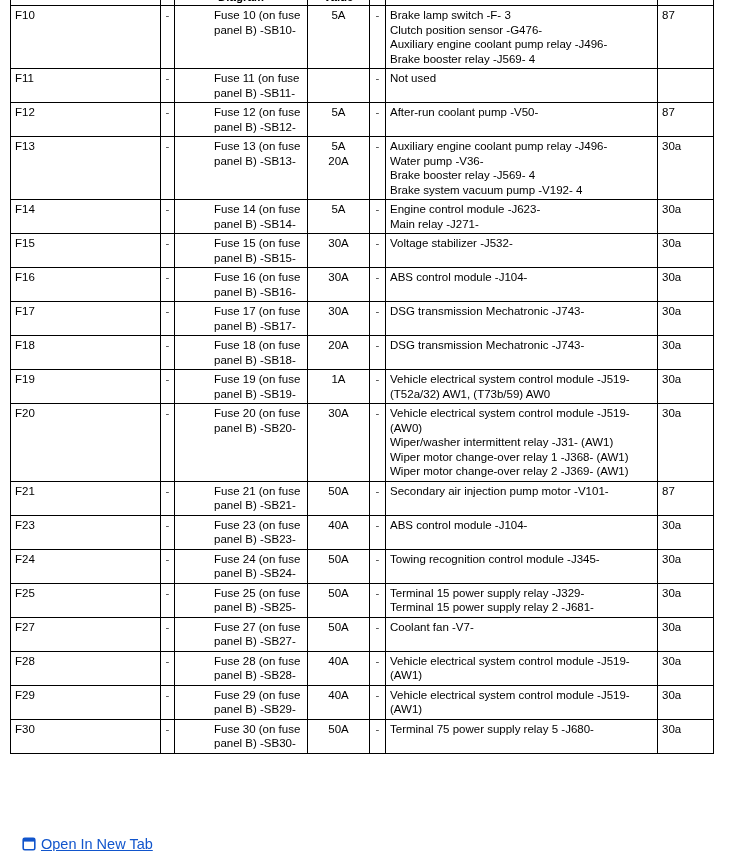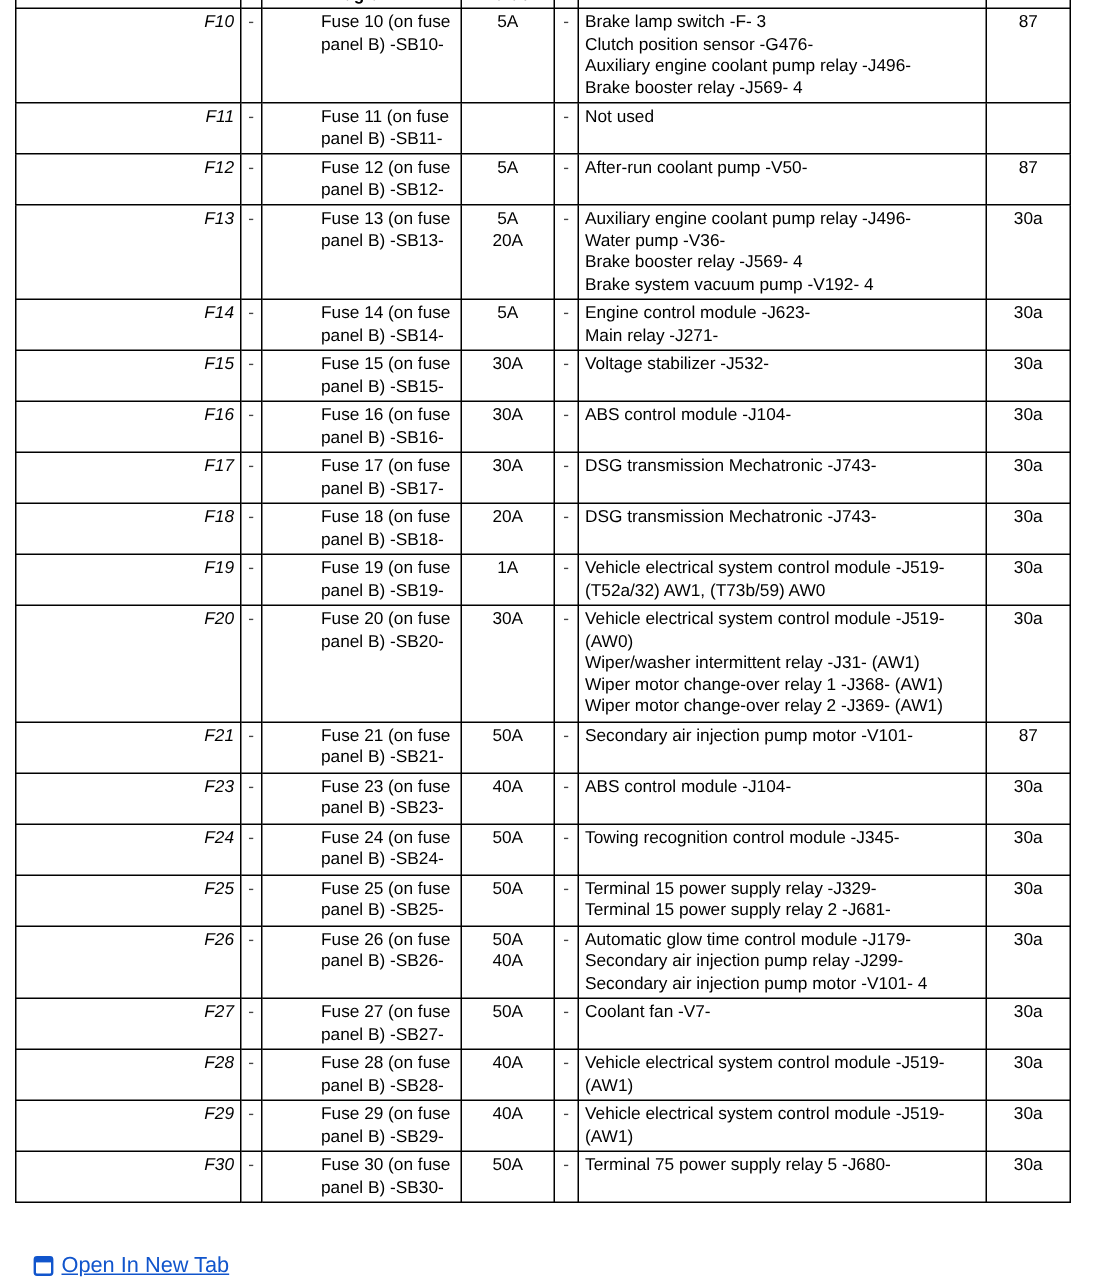--- a/index.html
+++ b/index.html
@@ -26,26 +26,26 @@
     height: 24px; vertical-align: bottom; text-align: center;
     font-weight: bold; padding-bottom: 1px;
   }
   col.c-fuse   { width: 150px; }
   col.c-dash   { width: 14px; }
   col.c-diagram{ width: 133px; }
   col.c-value  { width: 62px; }
   col.c-dash2  { width: 16px; }
   col.c-desc   { width: 272px; }
   col.c-term   { width: 56px; }
-  td.c-fuse  { text-align: right; font-style: italic; }
+  td.c-fuse  { text-align: left; }
   td.c-dash  { text-align: center; color: #444; }
   td.c-diagram { white-space: pre-line; padding-left: 39px; }
   td.c-value { text-align: center; white-space: pre-line; }
   td.c-desc  { white-space: pre-line; }
-  td.c-term  { text-align: center; }
+  td.c-term  { }
   .footer-link {
     position: absolute; top: 836px;
     display: flex; align-items: center; gap: 5px;
     color: #1155CC; font-size: 14.5px; line-height: 16px;
     text-decoration: underline; cursor: pointer; white-space: nowrap;
   }
   .footer-link svg { flex: 0 0 auto; display: block; }
   #link-open { left: 22px; }
   #link-zoom { left: 600px; margin-top: 30px; }
 </style>
@@ -231,32 +231,20 @@
     <td class="c-fuse">F25</td>
     <td class="c-dash">-</td>
     <td class="c-diagram">Fuse 25 (on fuse panel B) -SB25-</td>
     <td class="c-value">50A</td>
     <td class="c-dash">-</td>
     <td class="c-desc">Terminal 15 power supply relay -J329-
 Terminal 15 power supply relay 2 -J681-</td>
     <td class="c-term">30a</td>
   </tr>
 
-  <tr>
-    <td class="c-fuse">F26</td>
-    <td class="c-dash">-</td>
-    <td class="c-diagram">Fuse 26 (on fuse panel B) -SB26-</td>
-    <td class="c-value">50A
-40A</td>
-    <td class="c-dash">-</td>
-    <td class="c-desc">Automatic glow time control module -J179-
-Secondary air injection pump relay -J299-
-Secondary air injection pump motor -V101- 4</td>
-    <td class="c-term">30a</td>
-  </tr>
 
   <tr>
     <td class="c-fuse">F27</td>
     <td class="c-dash">-</td>
     <td class="c-diagram">Fuse 27 (on fuse panel B) -SB27-</td>
     <td class="c-value">50A</td>
     <td class="c-dash">-</td>
     <td class="c-desc">Coolant fan -V7-</td>
     <td class="c-term">30a</td>
   </tr>

